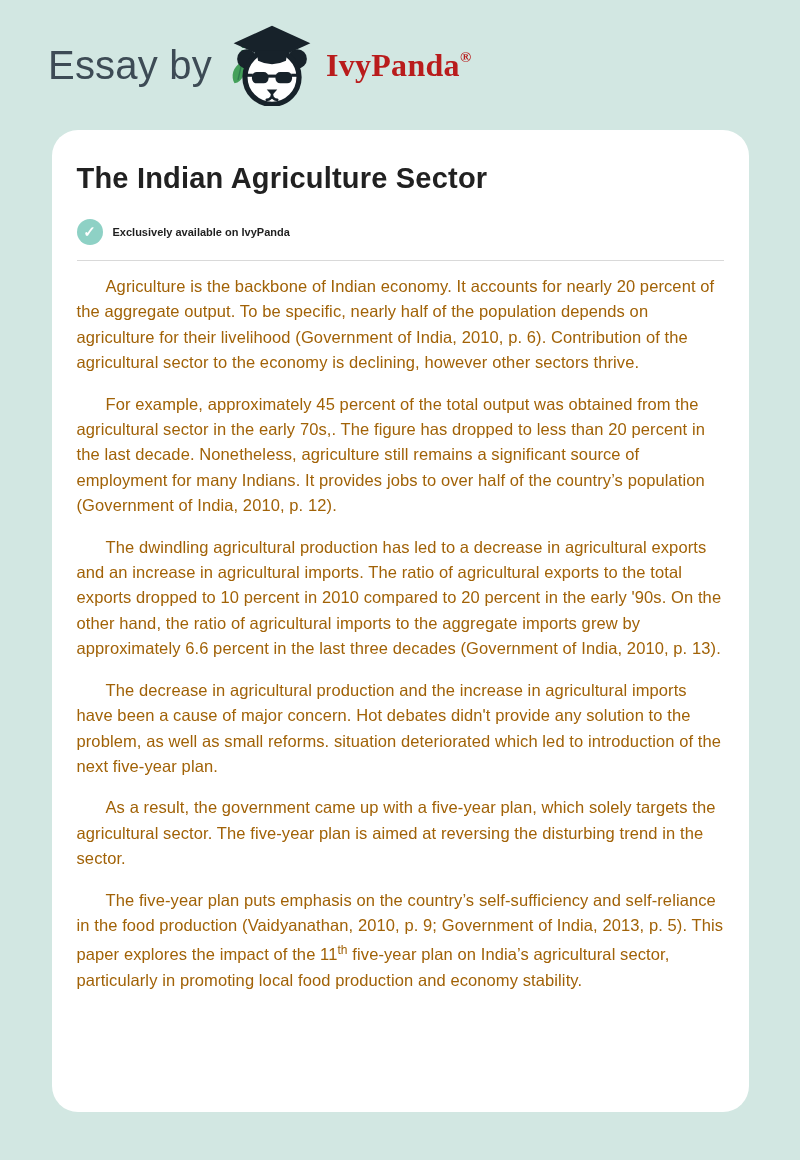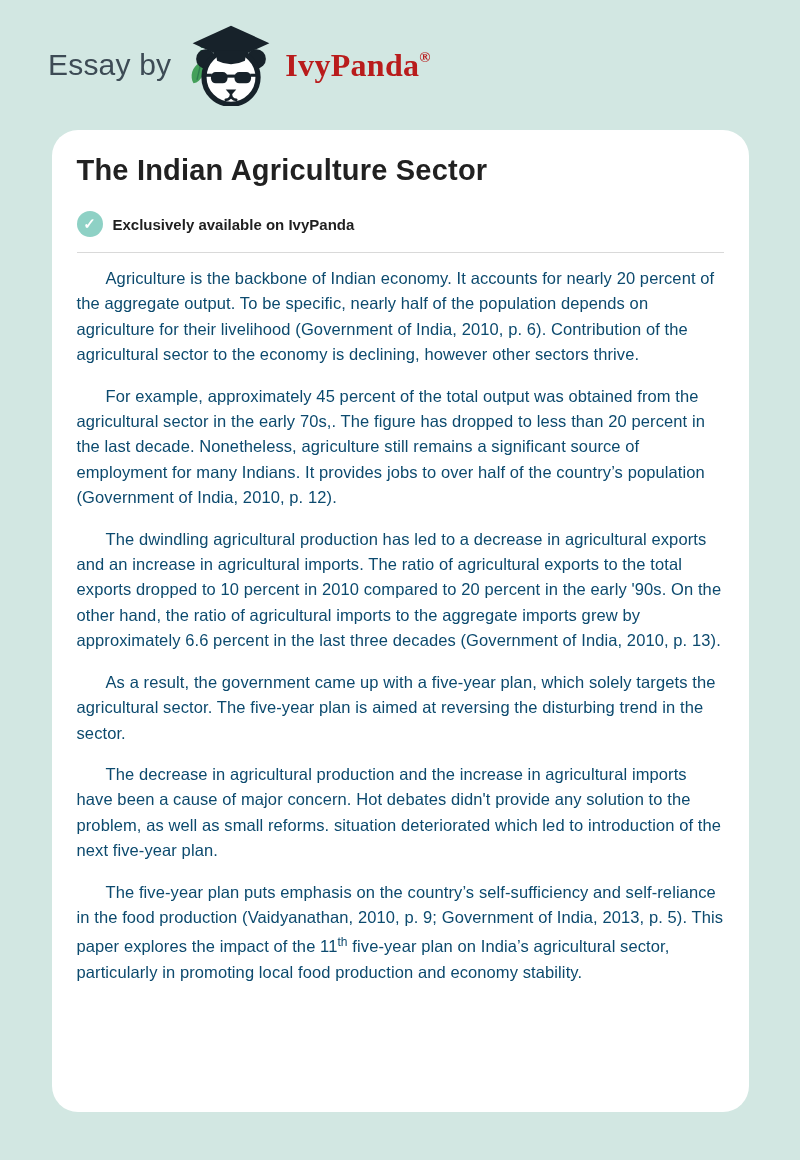--- a/index.html
+++ b/index.html
@@ -16,21 +16,21 @@
 
   
   .site-header {
     height: 130px;
     display: flex;
     align-items: center;
     padding-left: 48px;
     box-sizing: border-box;
   }
   .essay-by {
-    font-size: 30px;
+    font-size: 40px;
     color: #3d4b55;
     letter-spacing: 0.2px;
   }
   .logo-wrap {
     margin: 0 10px 0 16px;
     display: flex;
     align-items: center;
   }
   .brand {
     font-family: "Liberation Serif", serif;
@@ -45,21 +45,21 @@
   }
 
   
   .card {
     width: 697px;
     height: 982px;
     margin: 0 auto;
     background: #ffffff;
     border-radius: 26px;
     box-sizing: border-box;
-    padding: 24px 25px 0 25px;
+    padding: 32px 25px 0 25px;
   }
   .page-title {
     margin: 0 0 24px 0;
     font-size: 29px;
     font-weight: bold;
     color: #212121;
     letter-spacing: 0.2px;
   }
   .badge-row {
     display: flex;
@@ -74,34 +74,34 @@
     color: #ffffff;
     display: flex;
     align-items: center;
     justify-content: center;
     font-size: 15px;
     font-weight: bold;
     margin-right: 10px;
     flex: 0 0 auto;
   }
   .badge-label {
-    font-size: 15px;
+    font-size: 11px;
     font-weight: bold;
     color: #1f1f1f;
   }
   .divider {
     border: none;
     border-top: 1px solid #d9d9d9;
     margin: 0 0 13px 0;
   }
   .essay-body p {
     margin: 0 0 16px 0;
     font-size: 16.5px;
     line-height: 25.4px;
-    color: #0c4a6e;
+    color: #a16207;
     text-indent: 29px;
     letter-spacing: 0.1px;
   }
   .essay-body p sup {
     font-size: 12px;
     vertical-align: 6px;
   }
 </style>
 </head>
 <body>
@@ -144,17 +144,17 @@
     <span class="check-circle">✓</span>
     <span class="badge-label">Exclusively available on IvyPanda</span>
   </div>
 
   <hr class="divider">
 
   <div class="essay-body">
     <p>Agriculture is the backbone of Indian economy. It accounts for nearly 20 percent of the aggregate output. To be specific, nearly half of the population depends on agriculture for their livelihood (Government of India, 2010, p. 6). Contribution of the agricultural sector to the economy is declining, however other sectors thrive.</p>
     <p>For example, approximately 45 percent of the total output was obtained from the agricultural sector in the early 70s,. The figure has dropped to less than 20 percent in the last decade. Nonetheless, agriculture still remains a significant source of employment for many Indians. It provides jobs to over half of the country’s population (Government of India, 2010, p. 12).</p>
     <p>The dwindling agricultural production has led to a decrease in agricultural exports and an increase in agricultural imports. The ratio of agricultural exports to the total exports dropped to 10 percent in 2010 compared to 20 percent in the early '90s. On the other hand, the ratio of agricultural imports to the aggregate imports grew by approximately 6.6 percent in the last three decades (Government of India, 2010, p. 13).</p>
+    <p>The decrease in agricultural production and the increase in agricultural imports have been a cause of major concern. Hot debates didn't provide any solution to the problem, as well as small reforms. situation deteriorated which led to introduction of the next five-year plan.</p>
     <p>As a result, the government came up with a five-year plan, which solely targets the agricultural sector. The five-year plan is aimed at reversing the disturbing trend in the sector.</p>
-    <p>The decrease in agricultural production and the increase in agricultural imports have been a cause of major concern. Hot debates didn't provide any solution to the problem, as well as small reforms. situation deteriorated which led to introduction of the next five-year plan.</p>
     <p><span>The five-year plan puts emphasis on the country’s self-sufficiency and self-reliance in the food production (Vaidyanathan, 2010, p. 9; Government of India, 2013, p. 5). This paper explores the impact of the 11</span><sup>th</sup><span> five-year plan on India’s agricultural sector, particularly in promoting local food production and economy stability.</span></p>
   </div>
 </main>
 
 </body></html>

